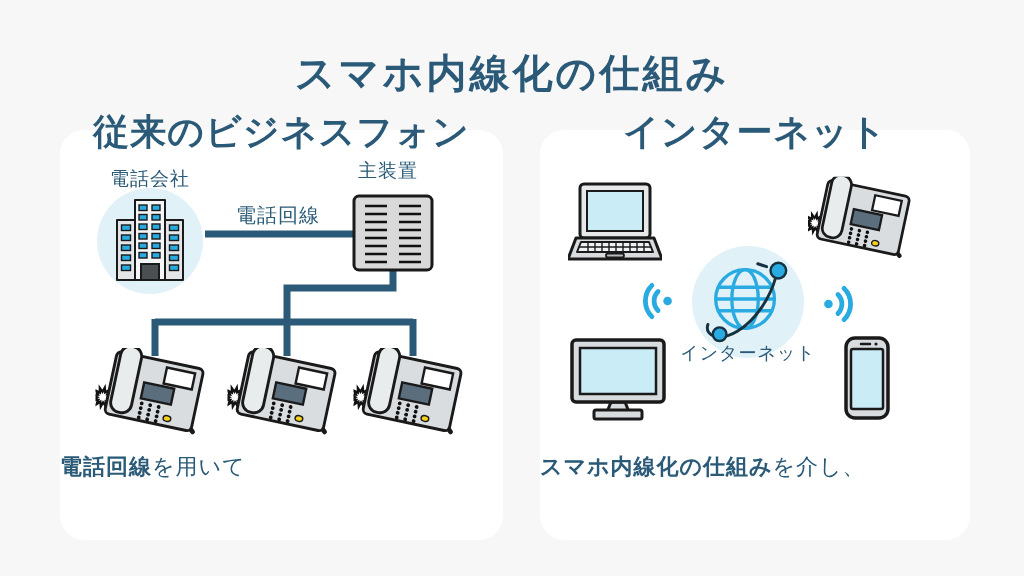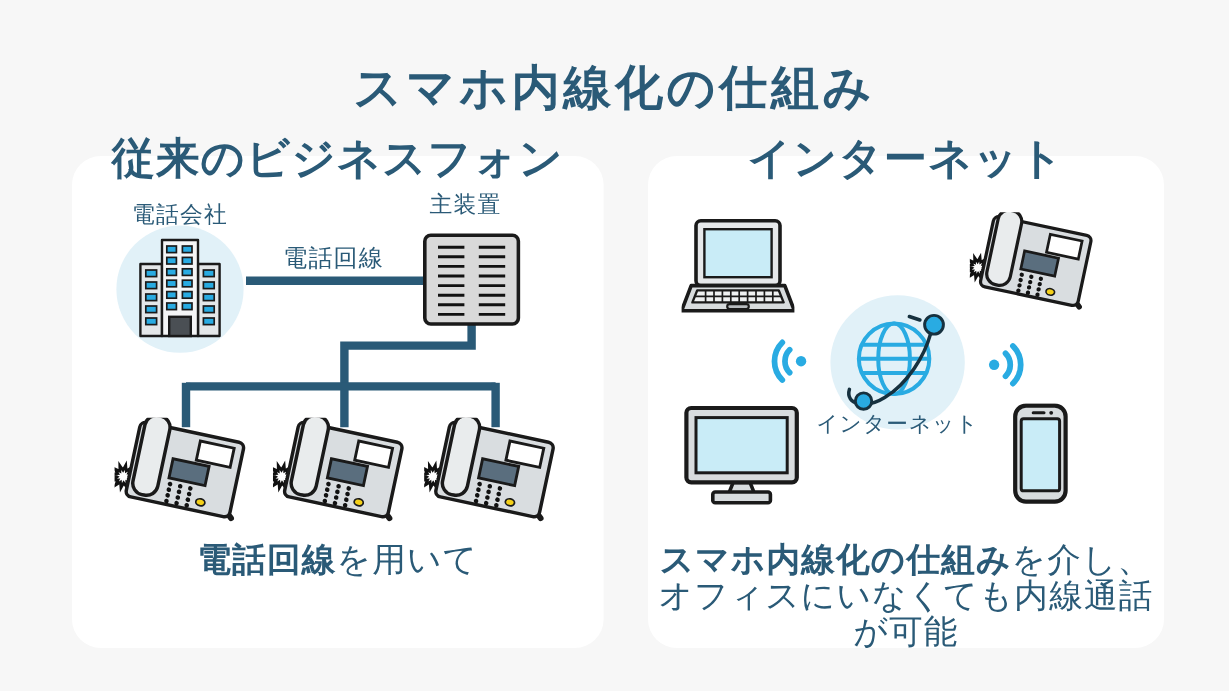--- a/index.html
+++ b/index.html
@@ -19,22 +19,22 @@
            border-radius:24px; }
   .panel.lp { left:60px;  width:443px; }
   .panel.rp { left:540px; width:430px; }
   .small-label { position:absolute; text-align:center; font-size:19px; font-weight:normal;
                  color:var(--dark,#2a5a77); letter-spacing:1px; z-index:2; }
   .bubble { position:absolute; border-radius:50%; background:var(--light-blue,#e1f1f8); }
   .iconbox { position:absolute; z-index:2; }
   .iconbox svg { width:100%; height:100%; display:block; }
   .connector { position:absolute; inset:0; z-index:1; }
 
-  .caption { position:absolute; left:0; right:0; top:322px; text-align:center;
-             font-size:28px; line-height:30px; color:var(--dark,#2a5a77); letter-spacing:1px; }
+  .caption { position:absolute; left:0; right:0; top:322px; text-align:left;
+             font-size:22px; line-height:30px; color:var(--dark,#2a5a77); letter-spacing:1px; }
   .caption b { font-weight:bold; }
   .mirror svg { transform:scaleX(-1); }
 </style>
 </head>
 <body>
 
 <svg width="0" height="0" style="position:absolute" aria-hidden="true">
   <defs>
     <symbol id="i-building" viewBox="0 0 78 84">
       <g stroke="#1a1a1a" stroke-width="2" stroke-linejoin="round">
@@ -239,17 +239,16 @@
         </svg>
     </div>
     <div class="iconbox" style="left:304px; top:206px; width:46px; height:84px;">
       <svg viewBox="0 0 46 84">
           <use href="#i-smartphone"></use>
         </svg>
     </div>
 
     <div class="caption">
       <div><b>スマホ内線化の仕組み</b><span>を介し、</span></div>
-      <div>オフィスにいなくても内線通話が可能</div>
     </div>
   </div>
 
 </div>
 
 </body></html>

